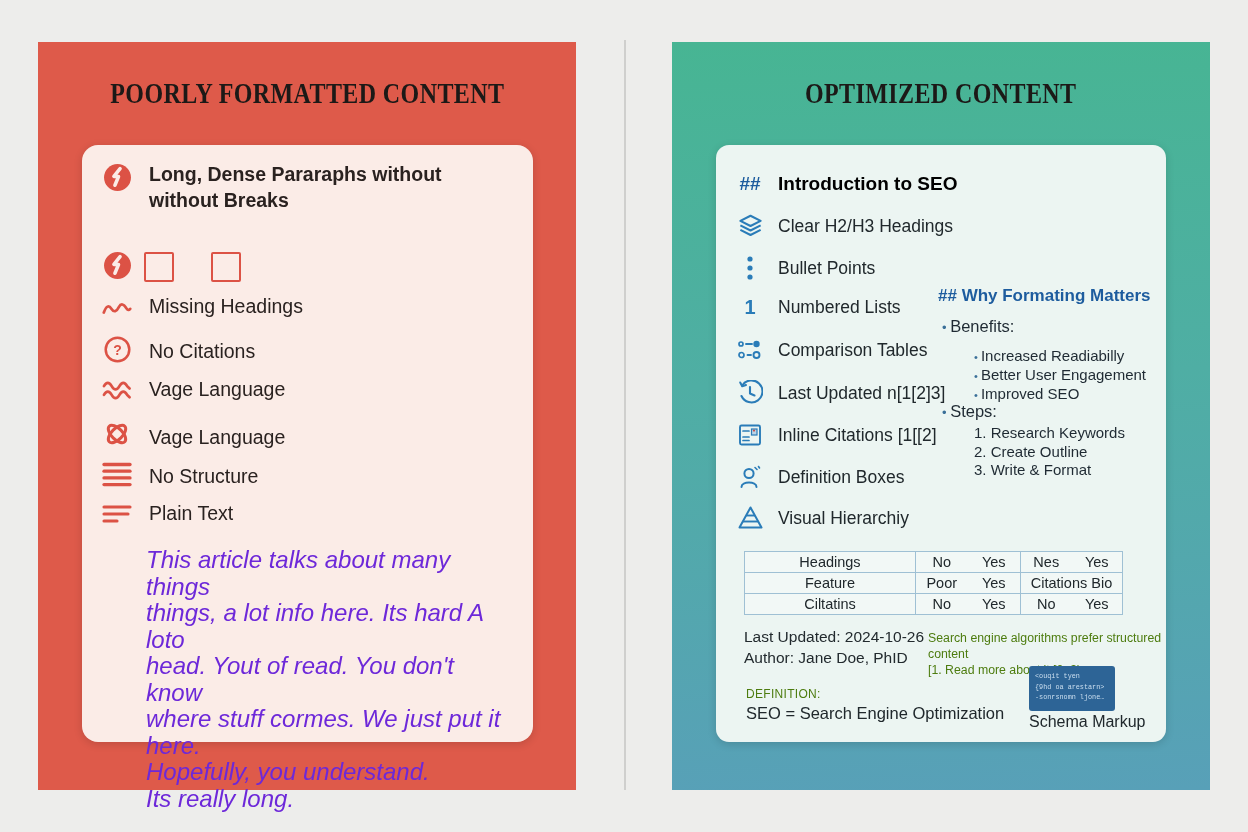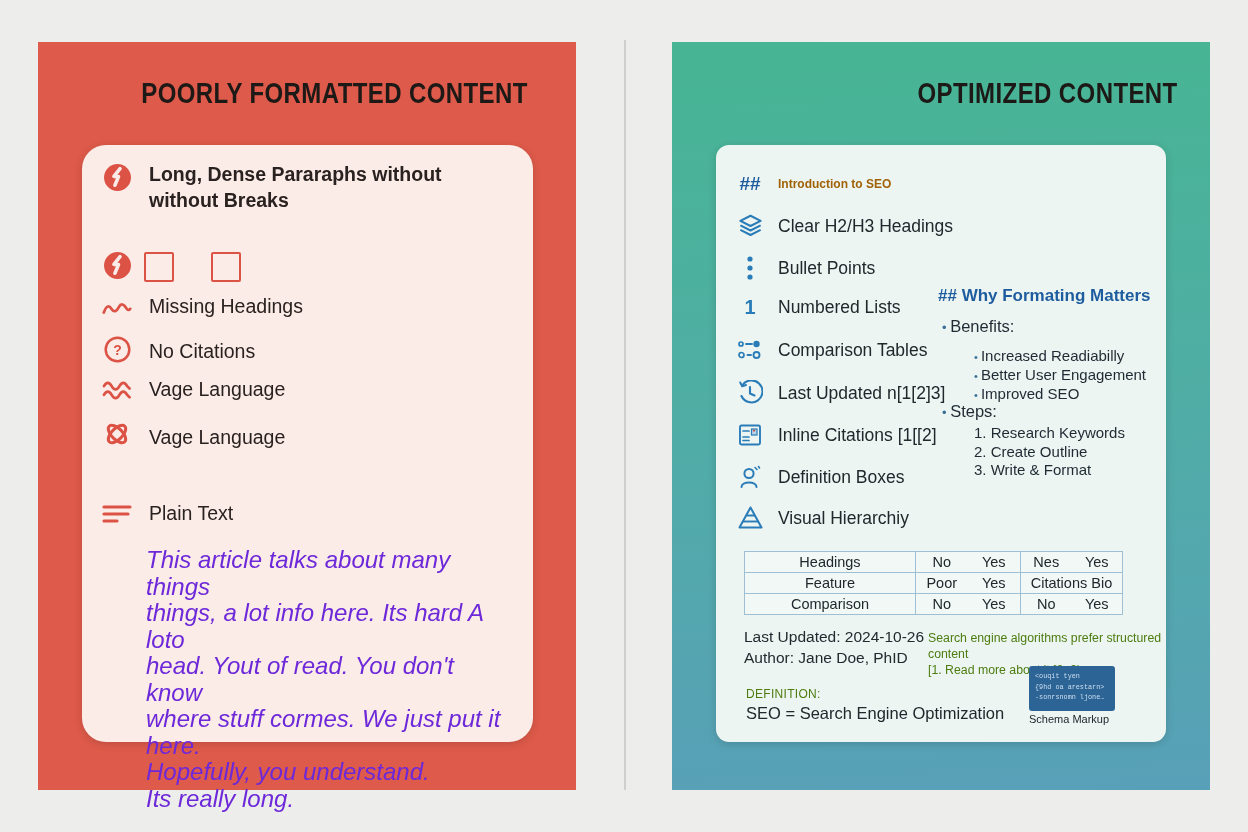--- a/index.html
+++ b/index.html
@@ -5,45 +5,45 @@
   html,body{margin:0;padding:0;}
   body{
     width:1248px;height:832px;position:relative;overflow:hidden;
     background:#EDEDEB;
     font-family:"Liberation Sans","DejaVu Sans",sans-serif;
     -webkit-font-smoothing:antialiased;
   }
   .panel{position:absolute;top:42px;width:538px;height:748px;}
   #left-panel{left:38px;background:#DE5A4A;}
   #right-panel{left:672px;background:linear-gradient(178deg,#47B593 0%,#4FAEA4 45%,#58A0B8 100%);}
-  .panel-title{position:absolute;top:34px;left:0;width:100%;text-align:right;}
+  .panel-title{position:absolute;top:34px;left:0;width:100%;text-align:center;font-family:Liberation Serif, serif;}
   .panel-title span{
     display:inline-block;transform:scaleX(.8);transform-origin:center;
     font-size:30px;font-weight:bold;color:#1C1917;letter-spacing:.5px;white-space:nowrap;
   }
-  .card{position:absolute;left:44px;top:103px;width:451px;height:597px;border-radius:24px;
+  .card{position:absolute;left:44px;top:103px;width:451px;height:597px;border-radius:16px;
         box-shadow:0 2px 8px rgba(0,0,0,.15);}
   #left-card{background:#FBECE7;}
   #right-card{background:#ECF5F2;width:450px;border-radius:13px;}
 
   
   .lrow{position:absolute;left:20px;display:flex;align-items:flex-end;gap:17px;}
   .licon{width:30px;min-width:30px;display:flex;justify-content:center;align-items:center;}
   .ltext{font-size:19.5px;color:#2A2220;}
   .ltext.bold{font-weight:bold;line-height:26px;white-space:pre-line;}
   .sq{position:absolute;width:26px;height:26px;border:2.6px solid #DC5245;border-radius:2px;background:transparent;}
   .lpara{position:absolute;left:64px;top:402px;width:366px;font-size:24px;line-height:26.5px;
          color:#6d28d9;white-space:pre-line;font-style:italic;}
 
   
   .rrow{position:absolute;left:20px;display:flex;align-items:center;gap:14px;}
   .ricon{width:28px;min-width:28px;display:flex;justify-content:center;align-items:center;}
   .rtext{font-size:17.5px;color:#20282C;}
   .hash{font-size:19px;font-weight:bold;color:#1D5C9E;width:28px;text-align:center;}
-  .rhead{font-size:12px;font-weight:bold;color:#a16207;}
+  .rhead{font-size:19px;font-weight:bold;color:#000000;}
   .num{font-size:20px;font-weight:bold;color:#2A7CB8;}
   .whyhead{position:absolute;left:222px;top:141px;font-size:17px;font-weight:bold;color:#1D5C9E;}
   .blabel{position:absolute;font-size:16.5px;color:#1F2A33;}
   .blabel::before{content:"•  ";color:#3A6F98;font-size:13px;}
   .bitem{position:absolute;font-size:15px;color:#1F2A33;}
   .bitem::before{content:"•  ";color:#3A6F98;font-size:11px;}
   .sitem{position:absolute;font-size:15px;color:#1F2A33;}
 
   table.cmp{position:absolute;left:28px;top:406px;width:378px;border-collapse:collapse;
             border:1.5px solid #9FC0D4;table-layout:fixed;background:rgba(255,255,255,.35);}
@@ -56,21 +56,21 @@
 
   .fline{position:absolute;font-size:15.5px;color:#222A2E;}
   .footnote{position:absolute;left:212px;top:486px;width:240px;font-size:12.3px;line-height:1.3;
             color:#4d7c0f;white-space:pre-line;}
   .deflabel{position:absolute;left:30px;top:542px;font-size:12px;font-weight:normal;color:#4d7c0f;letter-spacing:.3px;}
   .deftext{position:absolute;left:30px;top:559px;font-size:16.5px;color:#20282C;}
   .codebox{position:absolute;left:313px;top:521px;width:86px;height:45px;background:#2D6496;border-radius:3px;
            padding:5px 6px;box-sizing:border-box;}
   .codebox div{font-family:"Liberation Mono","DejaVu Sans Mono",monospace;font-size:6.8px;line-height:1.55;
                color:#CBDFF0;white-space:nowrap;overflow:hidden;}
-  .schemacap{position:absolute;left:313px;top:568px;font-size:11px;color:#20282C;}
+  .schemacap{position:absolute;left:313px;top:568px;font-size:16px;color:#20282C;}
 
   .divider{position:absolute;left:624px;top:40px;width:2px;height:750px;background:#CFCFCD;}
   svg{display:block;}
 </style>
 </head>
 <body>
 
 <div class="panel" id="left-panel">
   <div class="panel-title">
     <span>POORLY FORMATTED CONTENT</span>
@@ -132,20 +132,31 @@
     <div class="lrow" style="top:274px;">
       <span class="licon">
         <svg width="30" height="30" viewBox="0 0 30 30">
           <ellipse cx="15" cy="15" rx="11" ry="5.5" fill="none" stroke="#DC5245" stroke-width="3" transform="rotate(45 15 15)"></ellipse>
           <ellipse cx="15" cy="15" rx="11" ry="5.5" fill="none" stroke="#DC5245" stroke-width="3" transform="rotate(-45 15 15)"></ellipse>
           </svg>
       </span>
       <span class="ltext">Vage Language</span>
     </div>
 
+    <div class="lrow" style="top:316px;">
+      <span class="licon">
+        <svg width="30" height="27" viewBox="0 0 30 27">
+          <line x1="2" y1="3.5" x2="28" y2="3.5" stroke="#DC5245" stroke-width="3.3" stroke-linecap="round"></line>
+          <line x1="2" y1="10.2" x2="28" y2="10.2" stroke="#DC5245" stroke-width="3.3" stroke-linecap="round"></line>
+          <line x1="2" y1="16.9" x2="28" y2="16.9" stroke="#DC5245" stroke-width="3.3" stroke-linecap="round"></line>
+          <line x1="2" y1="23.6" x2="28" y2="23.6" stroke="#DC5245" stroke-width="3.3" stroke-linecap="round"></line>
+          </svg>
+      </span>
+      <span class="ltext">No Structure</span>
+    </div>
 
     <div class="lrow" style="top:357px;">
       <span class="licon">
         <svg width="30" height="22" viewBox="0 0 30 22">
           <line x1="2" y1="4" x2="28" y2="4" stroke="#DC5245" stroke-width="3.1" stroke-linecap="round"></line>
           <line x1="2" y1="11" x2="26" y2="11" stroke="#DC5245" stroke-width="3.1" stroke-linecap="round"></line>
           <line x1="2" y1="18" x2="15" y2="18" stroke="#DC5245" stroke-width="3.1" stroke-linecap="round"></line>
           </svg>
       </span>
       <span class="ltext">Plain Text</span>
@@ -289,21 +300,21 @@
         <td class="vl">Nes</td>
         <td>Yes</td>
       </tr>
       <tr>
         <td class="feat">Feature</td>
         <td class="vl">Poor</td>
         <td>Yes</td>
         <td class="vl" colspan="2">Citations Bio</td>
       </tr>
       <tr>
-        <td class="rlab">Comparison</td>
+        <td class="rlab">Ciltatins</td>
         <td class="vl">No</td>
         <td>Yes</td>
         <td class="vl">No</td>
         <td>Yes</td>
       </tr>
     </tbody>
       </table>
 
     <div class="fline" style="left:28px;top:483px;">Last Updated: 2024-10-26</div>
     <div class="fline" style="left:28px;top:504px;">Author: Jane Doe, PhID</div>

